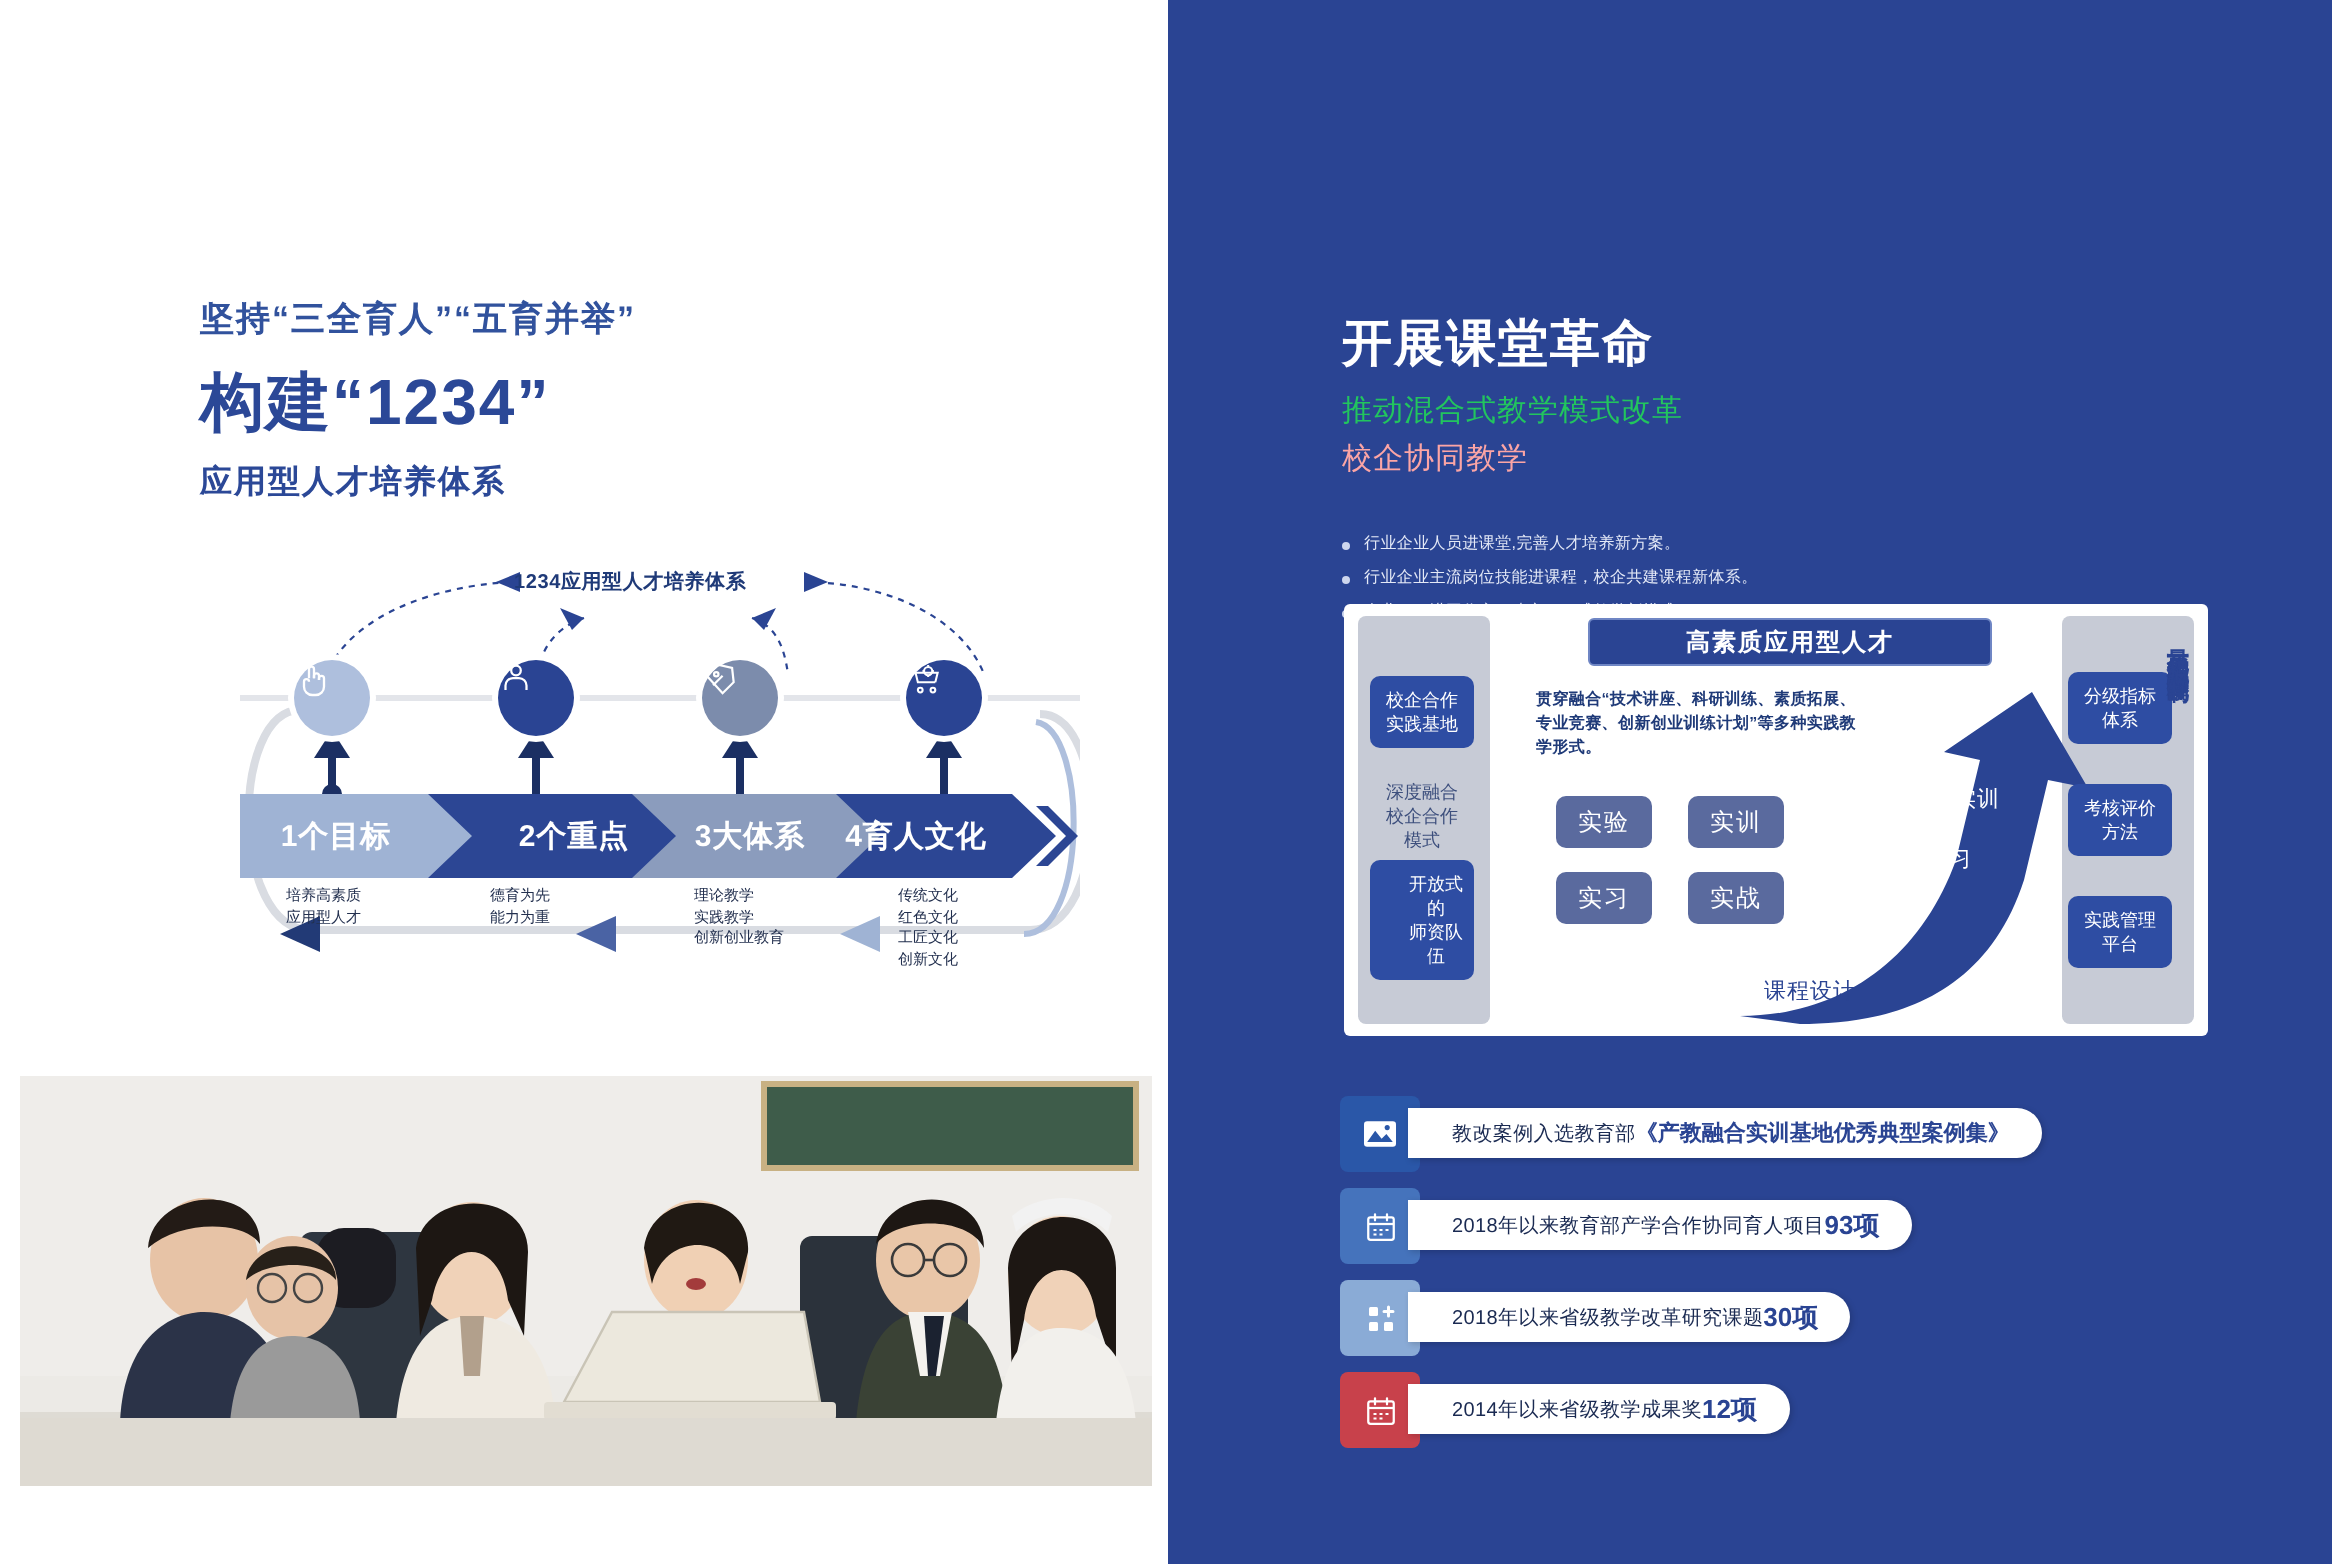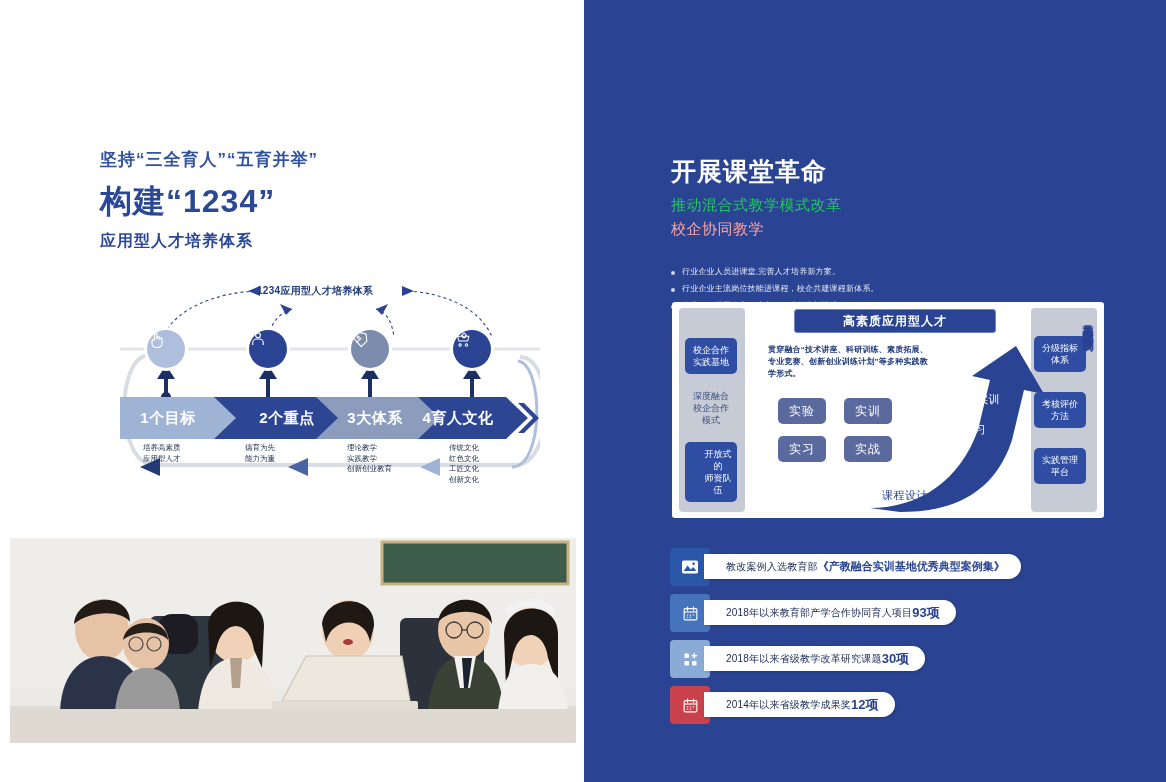--- a/index.html
+++ b/index.html
@@ -302,21 +302,21 @@
       <svg width="432" height="216" style="position:absolute;left:0;top:0;">
         <path d="M198 206 C248 206 288 178 306 128 L318 78 L300 74 L344 44 L372 92 L352 88 L340 138 C320 200 268 210 228 210 Z" fill="#2a4493"></path>
       </svg>
 
       <div class="topbanner">
         <span>高素质应用型人才</span>
       </div>
 
       <div class="sbox" style="left:13px;top:36px;">校企合作<br>实践基地</div>
       <div class="splain" style="left:11px;top:88px;">深度融合<br>校企合作<br>模式</div>
-      <div class="sbox" style="left:13px;top:140px;padding-left:16px;">开放式的<br>师资队伍</div>
+      <div class="sbox" style="left:13px;top:128px;padding-left:16px;">开放式的<br>师资队伍</div>
 
       <div class="para">贯穿融合“技术讲座、科研训练、素质拓展、专业竞赛、创新创业训练计划”等多种实践教学形式。</div>
 
       <div class="mbox" style="left:106px;top:96px;">实验</div>
       <div class="mbox" style="left:172px;top:96px;">实训</div>
       <div class="mbox" style="left:106px;top:134px;">实习</div>
       <div class="mbox" style="left:172px;top:134px;">实战</div>
 
       <div class="alabel dark" style="left:210px;top:186px;">课程设计</div>
       <div class="alabel" style="left:242px;top:150px;">三全育人</div>

